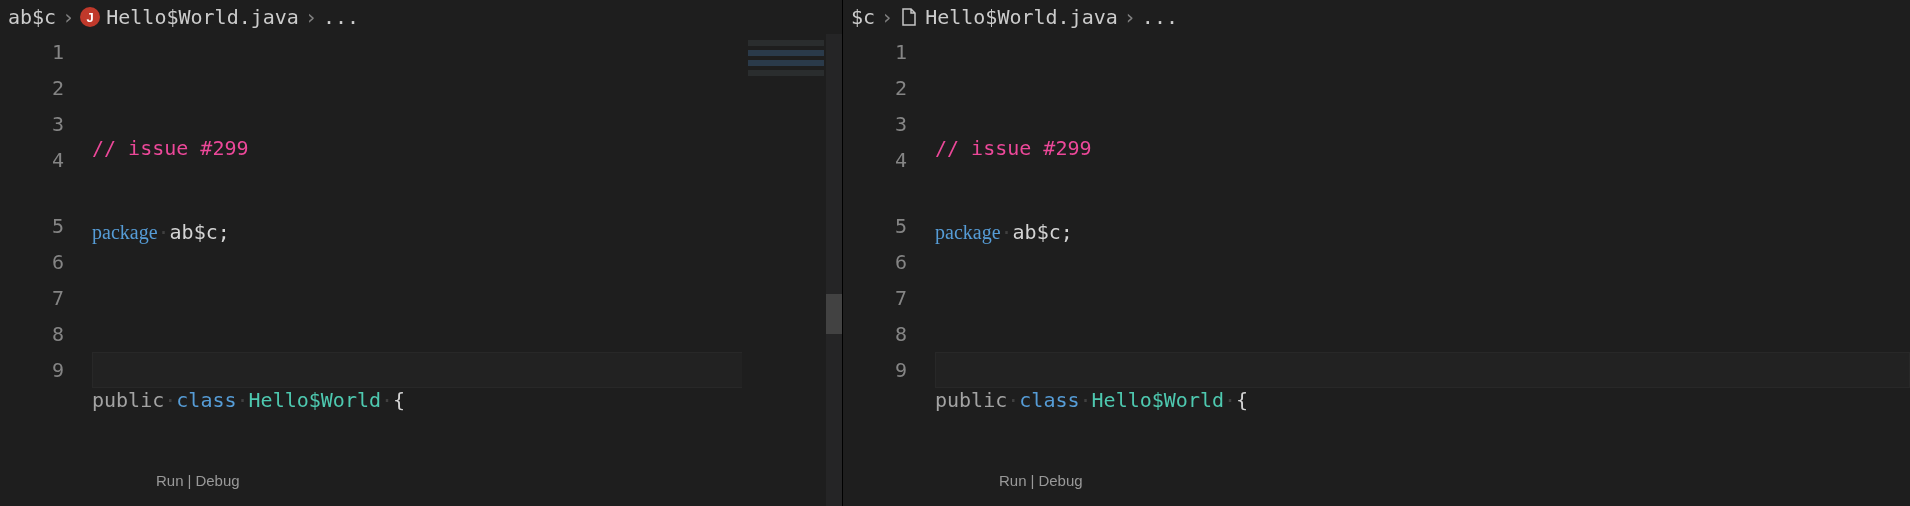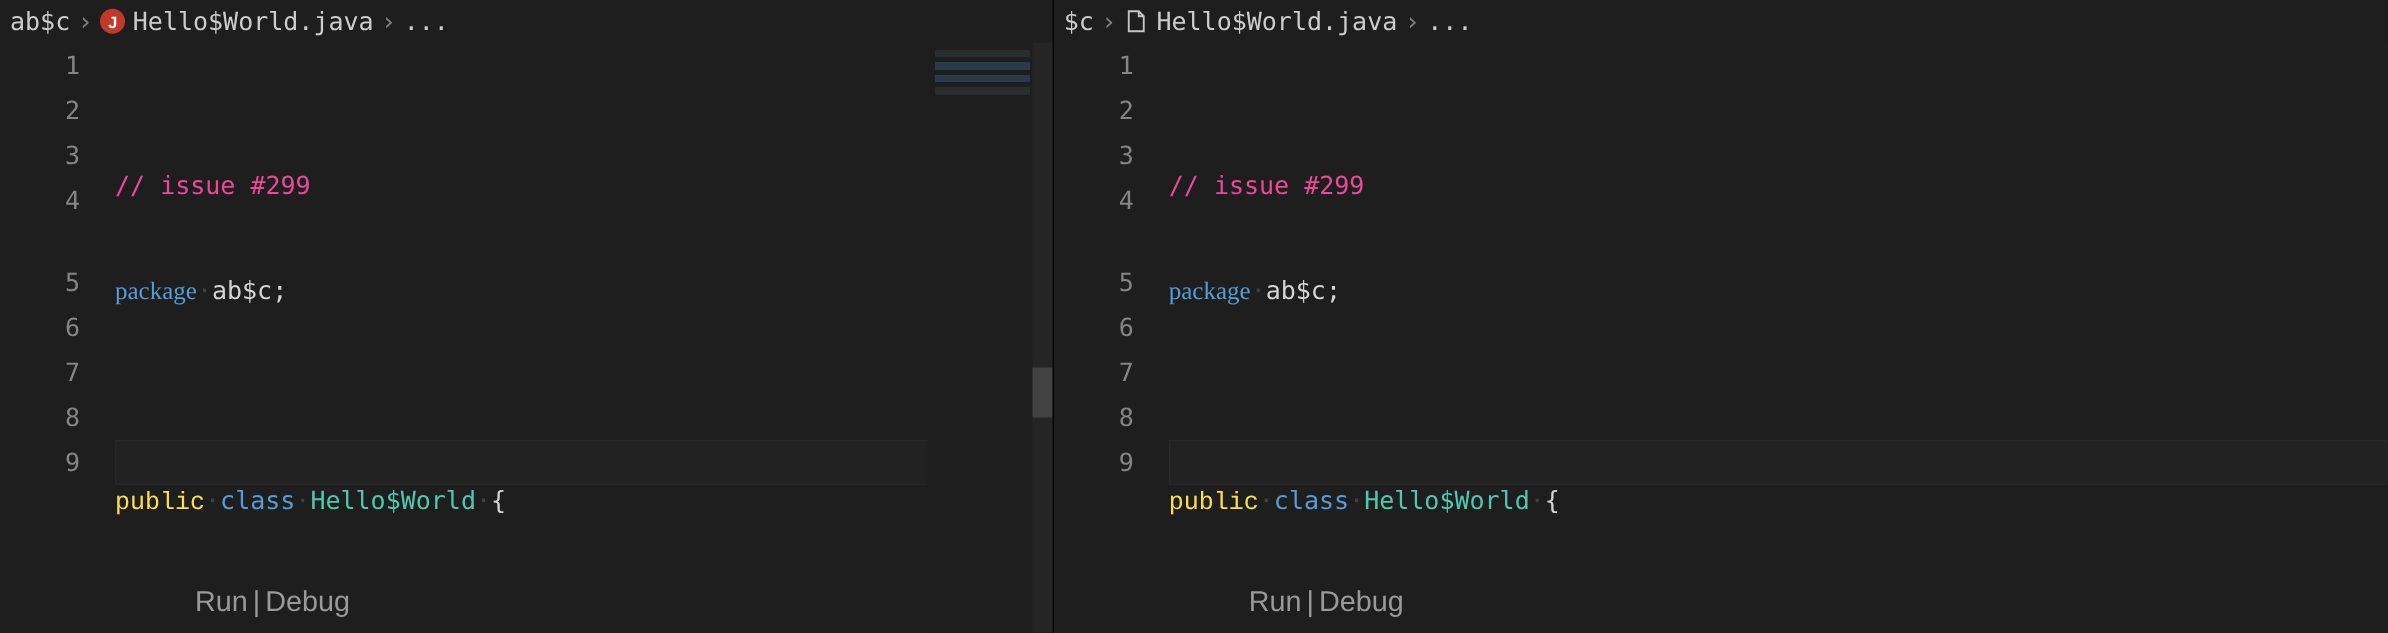--- a/index.html
+++ b/index.html
@@ -64,26 +64,26 @@
   .code {
     flex: 1;
     position: relative;
     white-space: pre;
   }
   .row { height: 36px; line-height: 36px; position: relative; }
   .row .dots { color: #404040; letter-spacing: 0; }
   .codelens {
     height: 30px; line-height: 30px;
     color: #999999;
-    font-size: 23px;
+    font-size: 15px;
     padding-left: 64px;
     font-family: -apple-system, "Segoe UI", sans-serif;
   }
   .tok-comment { color: #ec4899; }
-  .tok-keyword { color: #fde047; font-family: Liberation Mono, monospace; }
+  .tok-keyword { color: #a3a3a3; }
   .tok-package { color: #569cd6; font-family: Liberation Serif, serif; }
   .tok-type    { color: #4ec9b0; }
   .tok-punct   { color: #d4d4d4; }
   .tok-plain   { color: #d4d4d4; }
   .tok-classk  { color: #569cd6; }
   .cursor-line {
     position: absolute;
     left: 0; right: 0;
     height: 36px;
     border: 1px solid #282828;

